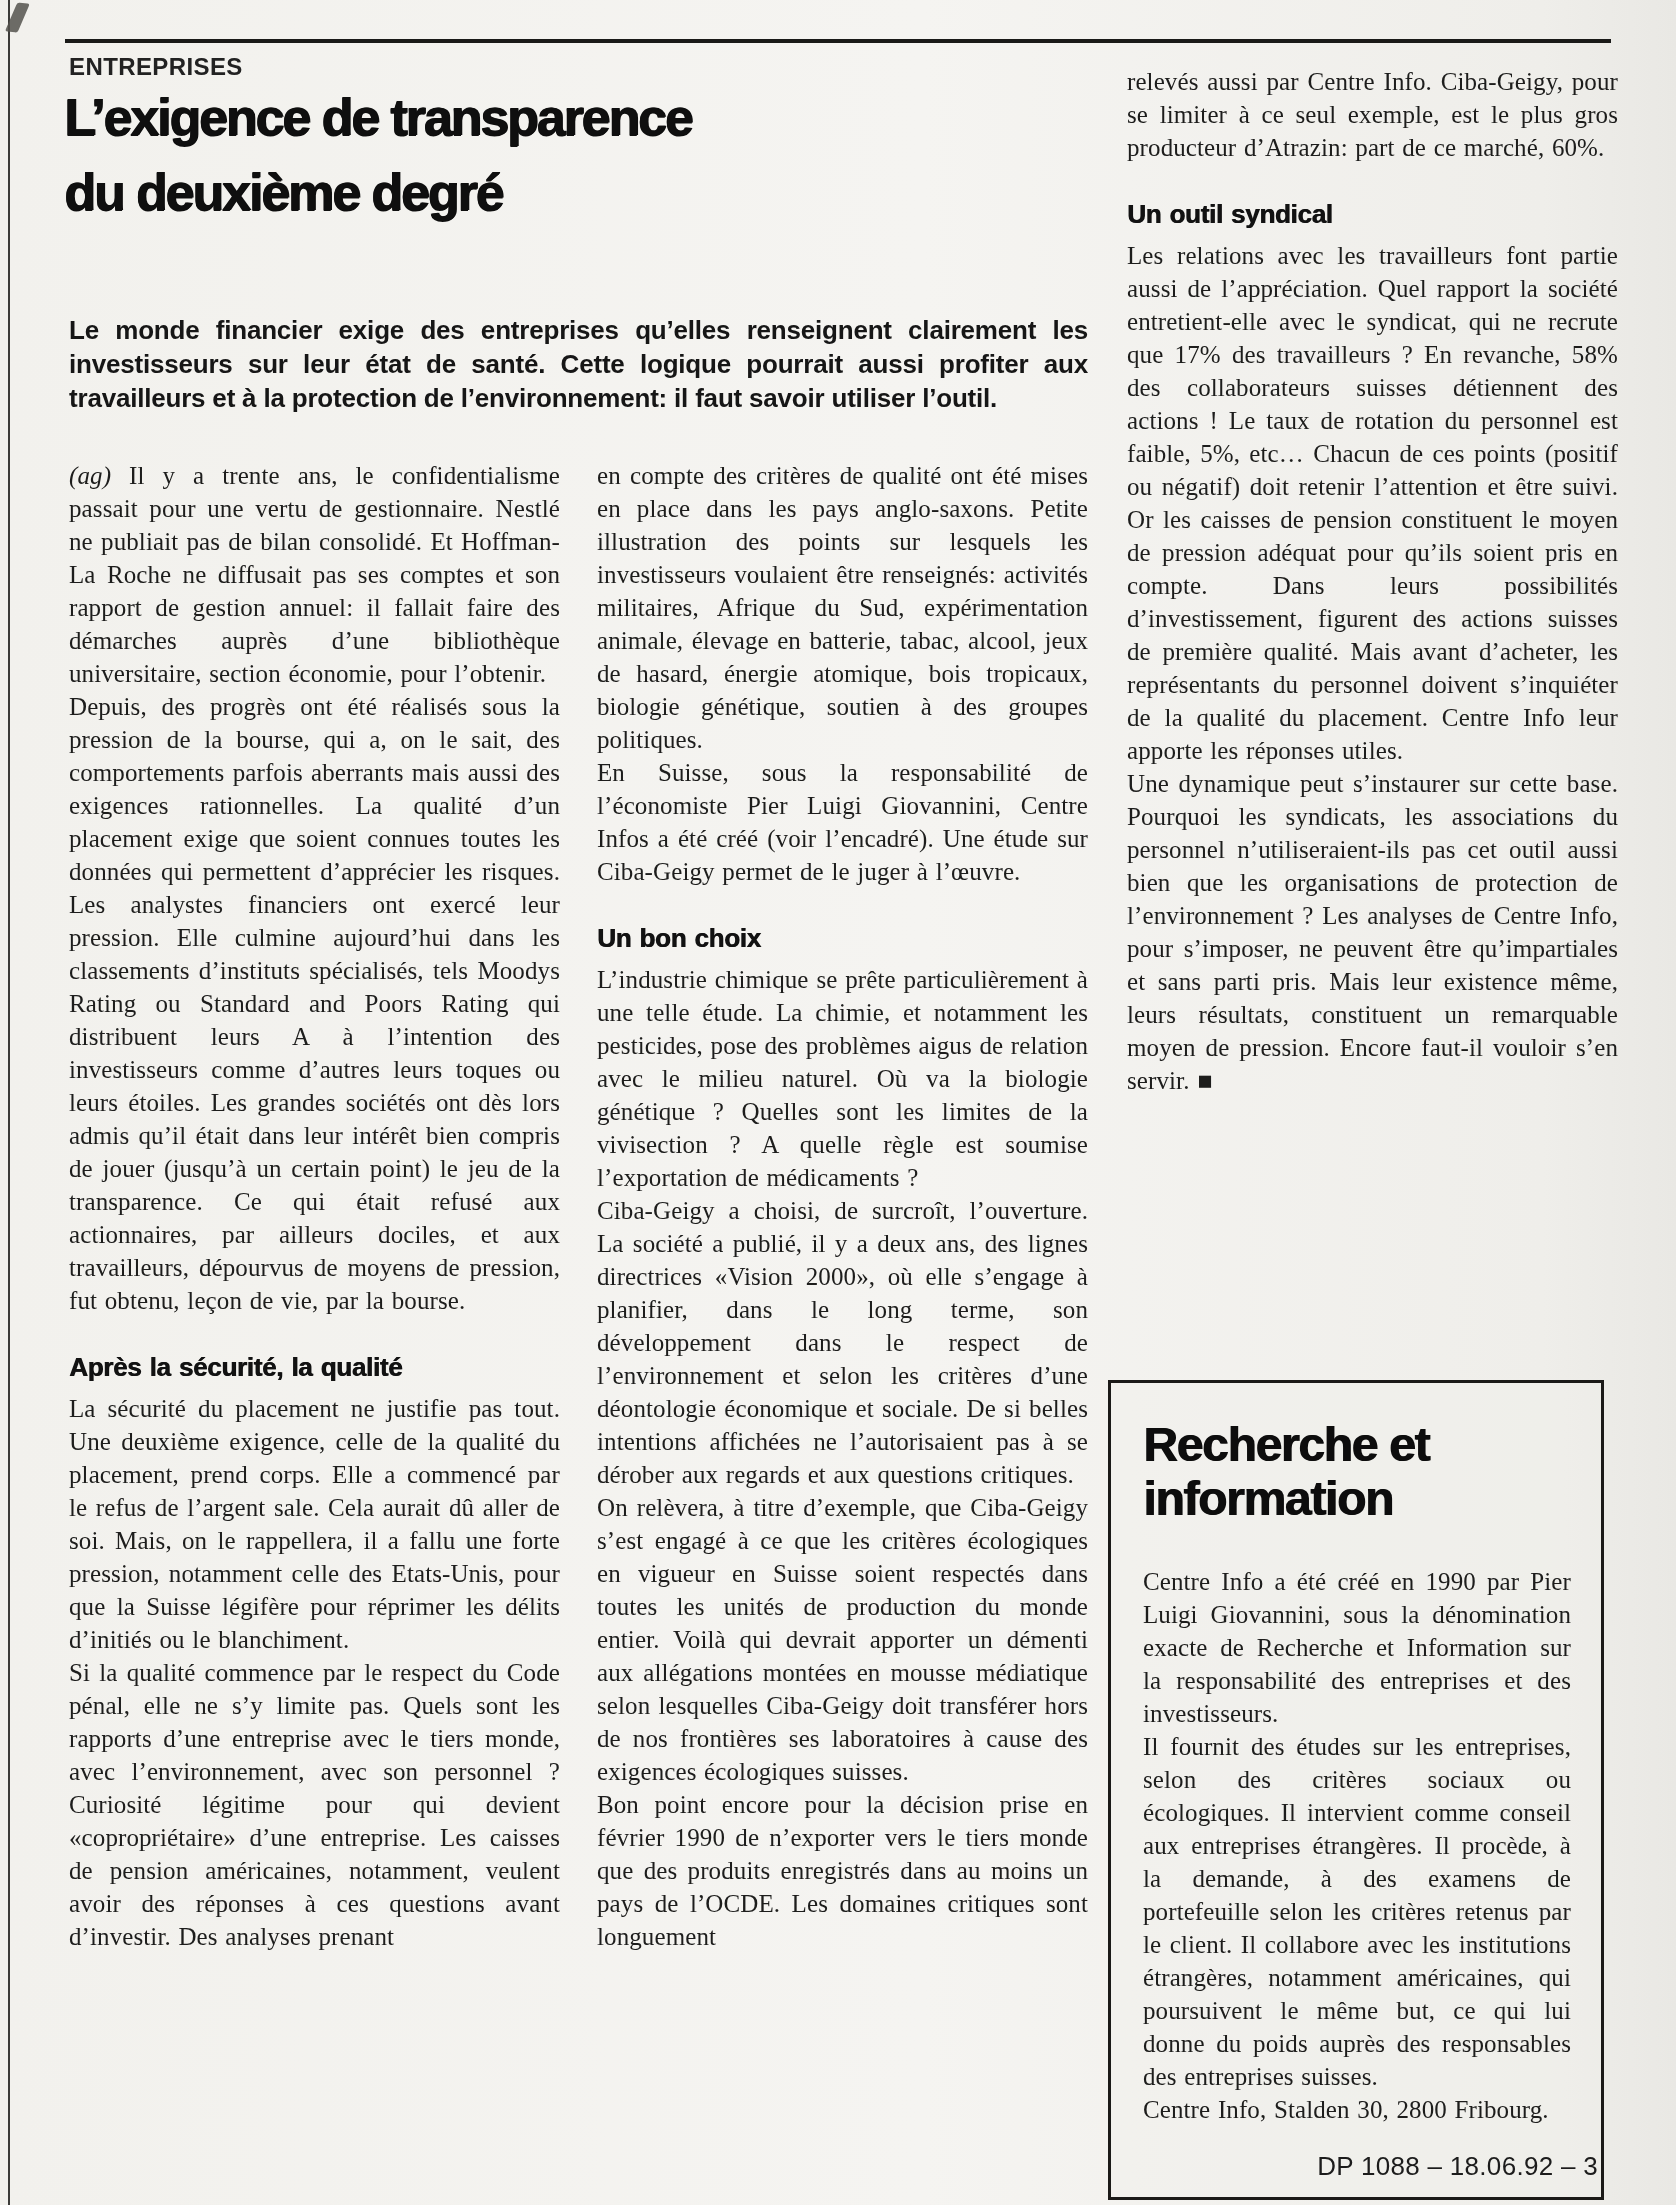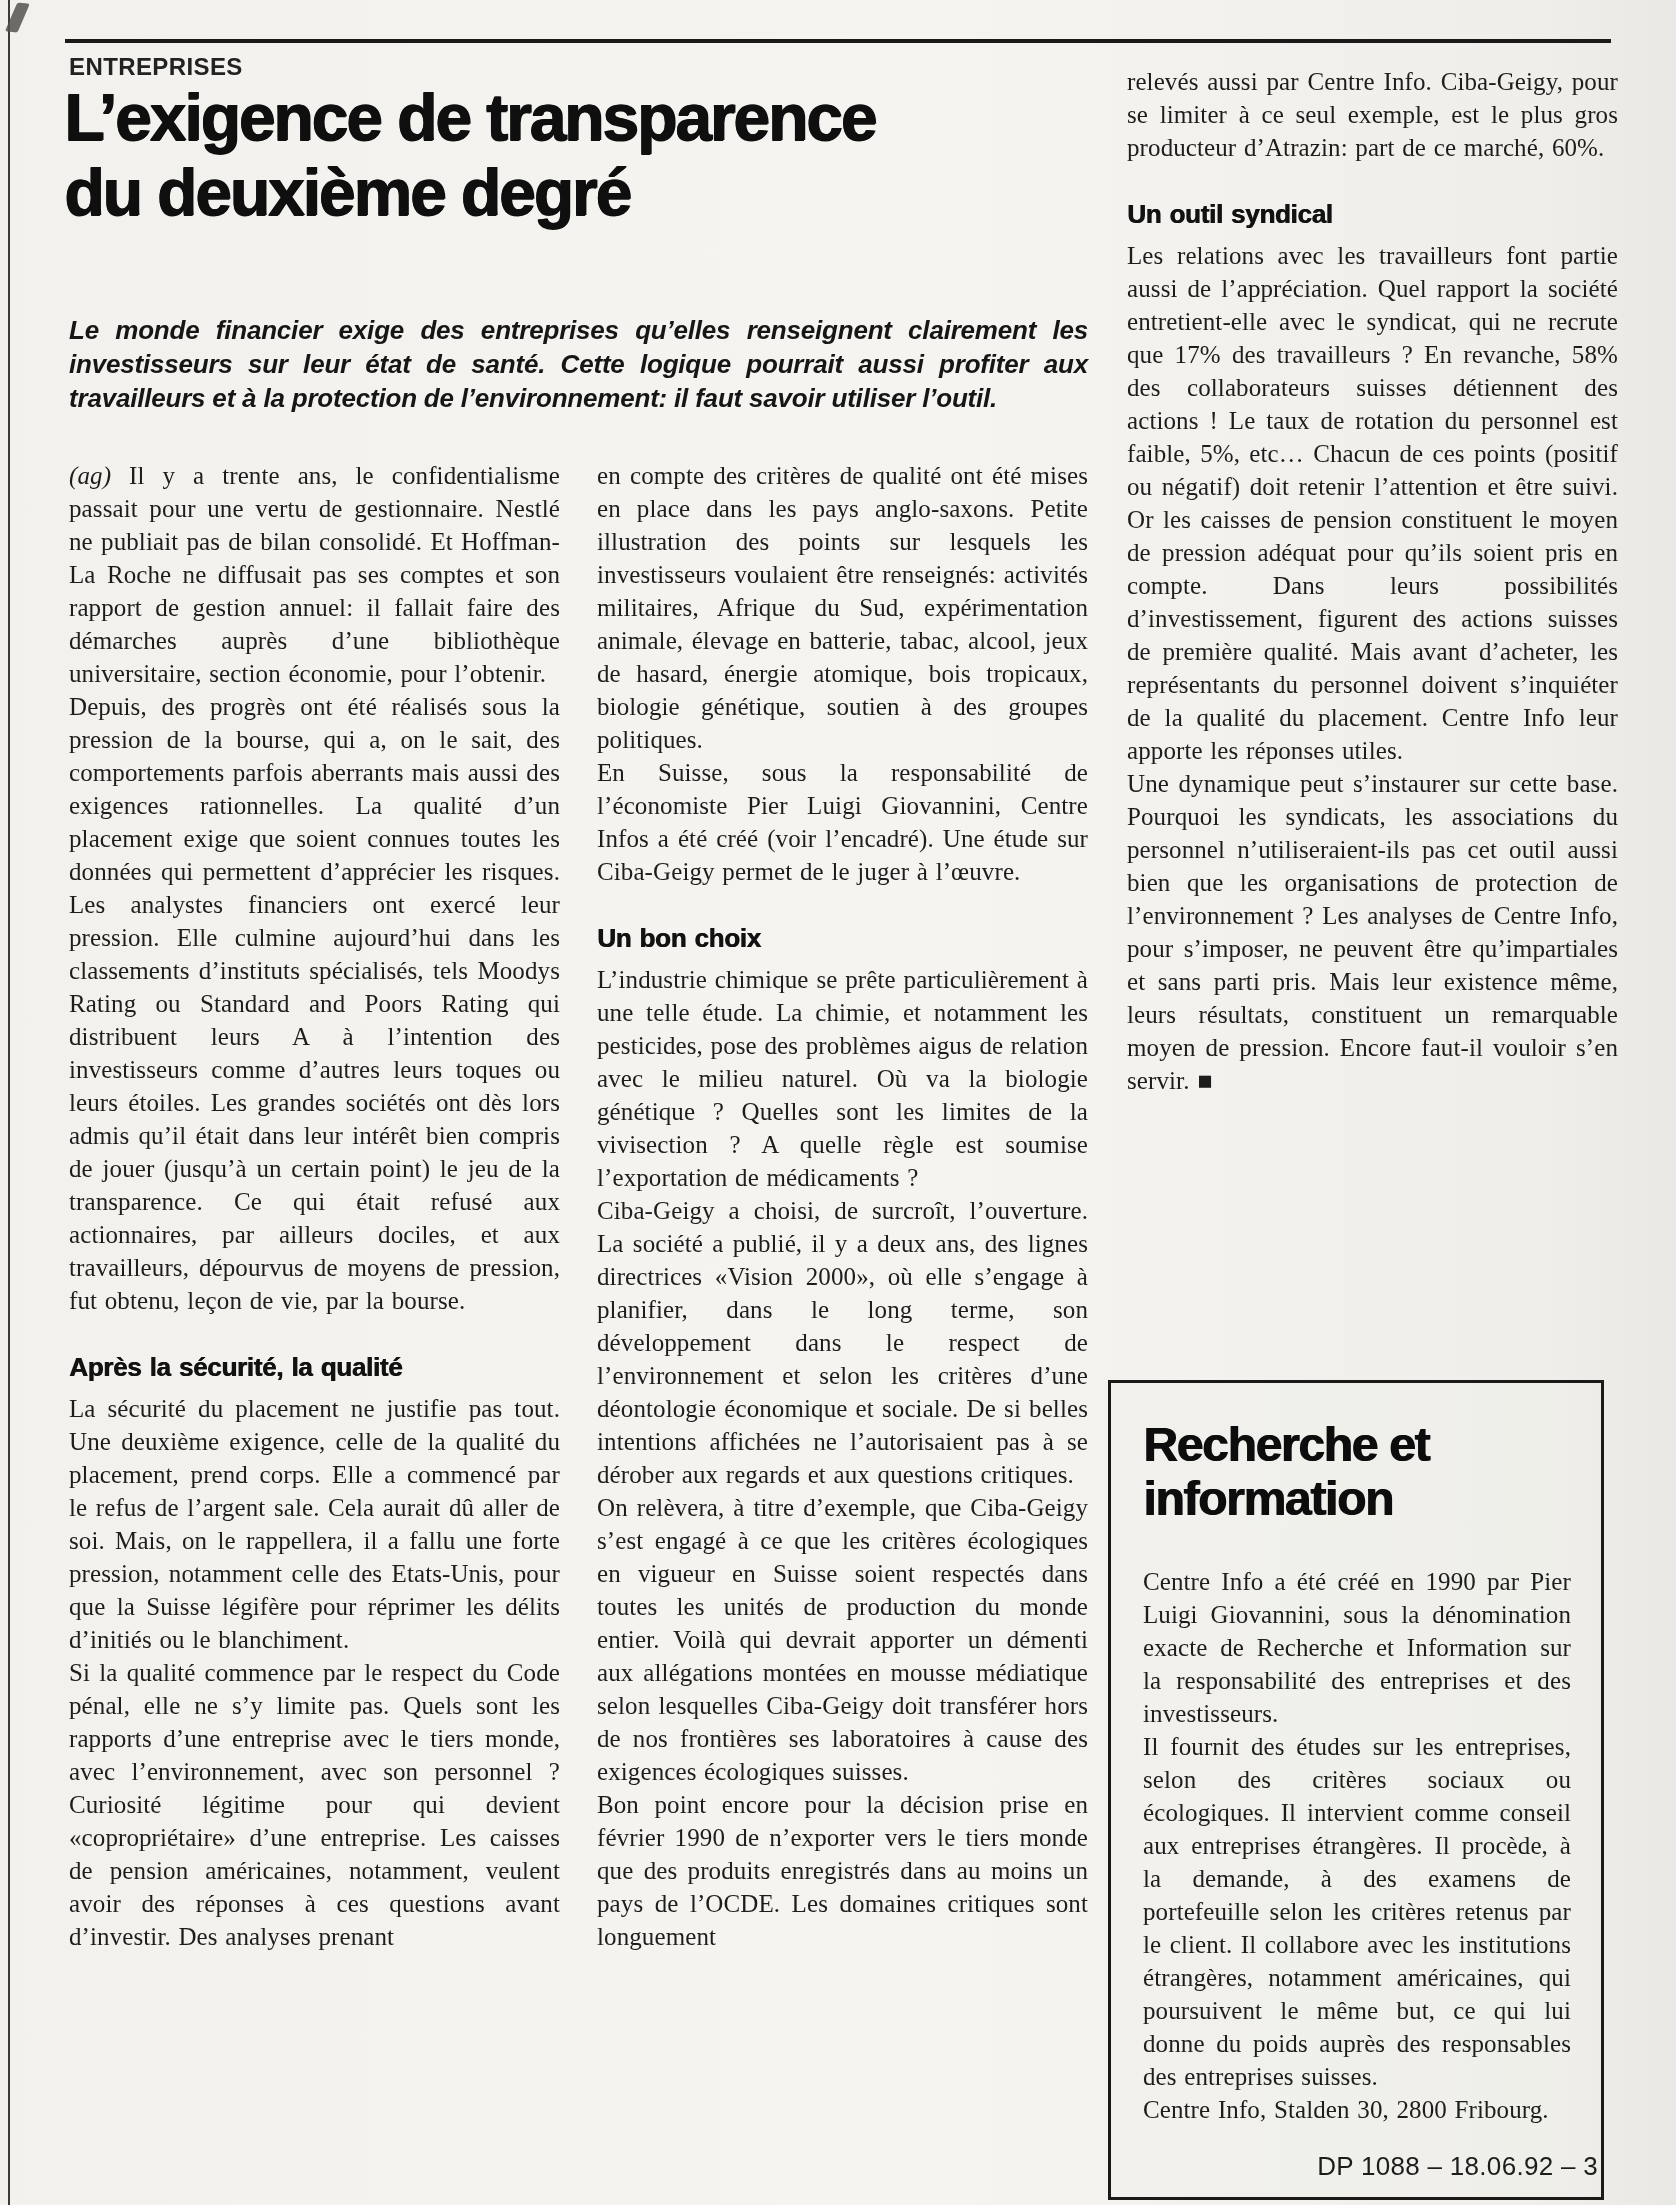--- a/index.html
+++ b/index.html
@@ -10,24 +10,24 @@
     font-family:"Liberation Serif",serif;color:#1d1d1c;
   }
   .edge-line{position:absolute;left:7.5px;top:0;width:2.5px;height:2205px;background:#3c3b38;}
   .corner-mark{position:absolute;left:11px;top:2.5px;width:12.6px;height:28.5px;background:#55534e;
     transform:skewX(-18deg) rotate(6deg);border-radius:2.5px;opacity:.85;}
   .rule-top{position:absolute;left:65px;top:39px;width:1546px;height:4.2px;background:#1a1a18;}
 
   .kicker{position:absolute;left:69px;top:53px;font-family:"Liberation Sans",sans-serif;
     font-weight:bold;font-size:24px;letter-spacing:0.4px;color:#222;}
   .headline{position:absolute;left:64px;top:80px;font-family:"Liberation Sans",sans-serif;
-    font-weight:bold;font-size:66px;line-height:75px;letter-spacing:-2.1px;color:#0f0f0f;
+    font-weight:bold;font-size:52px;line-height:75px;letter-spacing:-2.1px;color:#0f0f0f;
     text-shadow:1.2px 0 0 #0f0f0f,0 0.6px 0 #0f0f0f;}
   .lede{position:absolute;left:69px;top:313px;width:1019px;font-family:"Liberation Sans",sans-serif;
-    font-style:italic;font-weight:bold;font-size:26px;line-height:34px;text-align:justify;
+    font-weight:bold;font-size:26px;line-height:34px;text-align:justify;
     color:#161616;letter-spacing:-0.2px;}
 
   .col{position:absolute;width:491px;font-size:25px;line-height:33px;text-align:justify;
     letter-spacing:0.1px;word-spacing:1.3px;overflow:hidden;}
   .col p{margin:0;}
   .col .subhead{font-family:"Liberation Sans",sans-serif;font-weight:bold;font-size:26px;
     line-height:33px;margin:34px 0 7.5px 0;color:#121212;letter-spacing:-0.3px;
     text-shadow:0.7px 0 0 #121212;text-align:left;}
   #col1{left:69px;top:459px;height:1718px;}
   #col2{left:597px;top:459px;height:1718px;}

